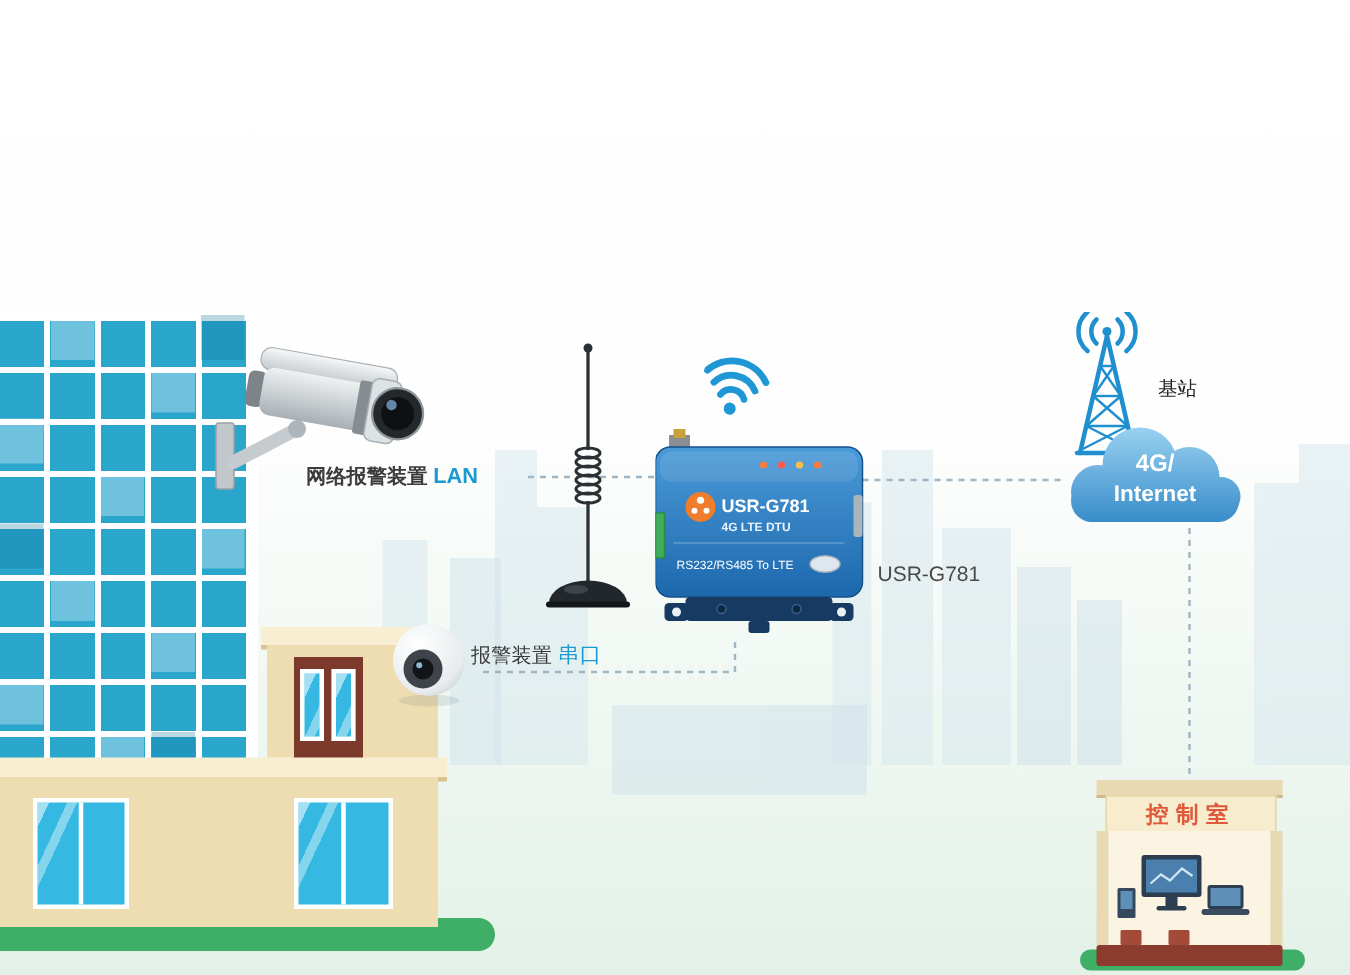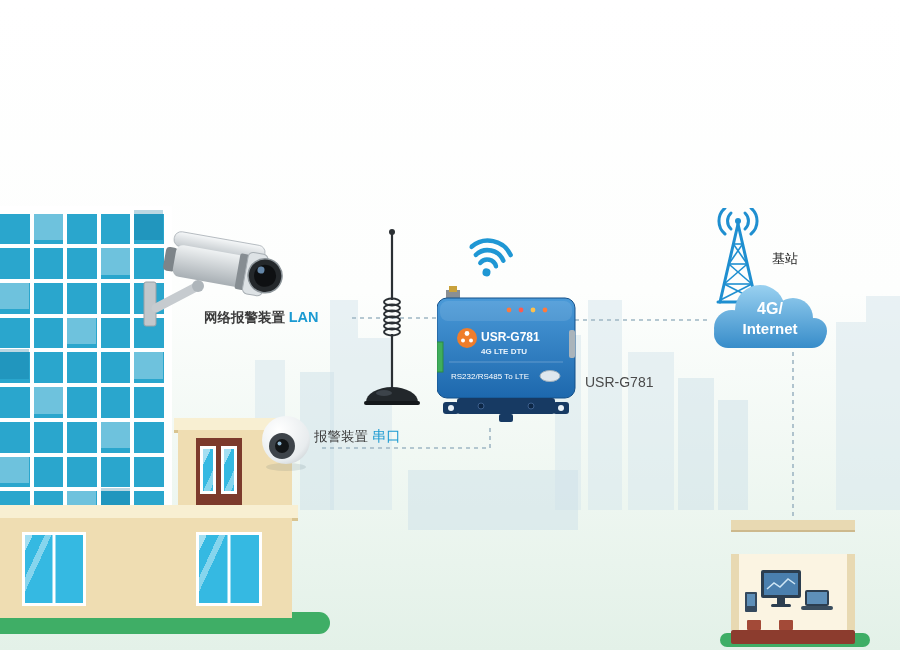--- a/index.html
+++ b/index.html
@@ -255,20 +255,23 @@
       <circle cx="62" cy="34" r="25"></circle>
       <circle cx="95" cy="42" r="20"></circle>
       <circle cx="116" cy="55" r="13"></circle>
       <rect x="16" y="44" width="112" height="28" rx="14"></rect>
     </g>
     <text x="72" y="38" text-anchor="middle" font-size="16" font-weight="bold" fill="#ffffff">4G/</text>
     <text x="72" y="58" text-anchor="middle" font-size="15" font-weight="bold" fill="#ffffff">Internet</text>
   </svg>
 
   <div class="abs cr-ledge" style="left:731px;top:520px;width:124px;height:10px;"></div>
+  <div class="abs cr-sign" style="left:737px;top:530px;width:112px;height:24px;">
+    <span>控制室</span>
+  </div>
   <div class="abs cr-body" style="left:739px;top:554px;width:108px;height:76px;"></div>
   <div class="abs cr-pillar" style="left:731px;top:554px;width:8px;height:76px;"></div>
   <div class="abs cr-pillar" style="left:847px;top:554px;width:8px;height:76px;"></div>
   <svg class="abs" style="left:739px;top:556px;" width="108" height="72" viewBox="0 0 108 72">
     <rect x="6" y="36" width="12" height="20" rx="1" fill="#34495e"></rect>
     <rect x="8" y="38" width="8" height="12" fill="#5e8fb8"></rect>
     <rect x="22" y="14" width="40" height="28" rx="2" fill="#2c3e50"></rect>
     <rect x="25" y="17" width="34" height="22" fill="#4a7fae"></rect>
     <path d="M28,33 l7,-6 l6,4 l8,-8 l7,5" stroke="#cfe6f5" stroke-width="1.5" fill="none"></path>
     <rect x="38" y="42" width="8" height="6" fill="#2c3e50"></rect>

